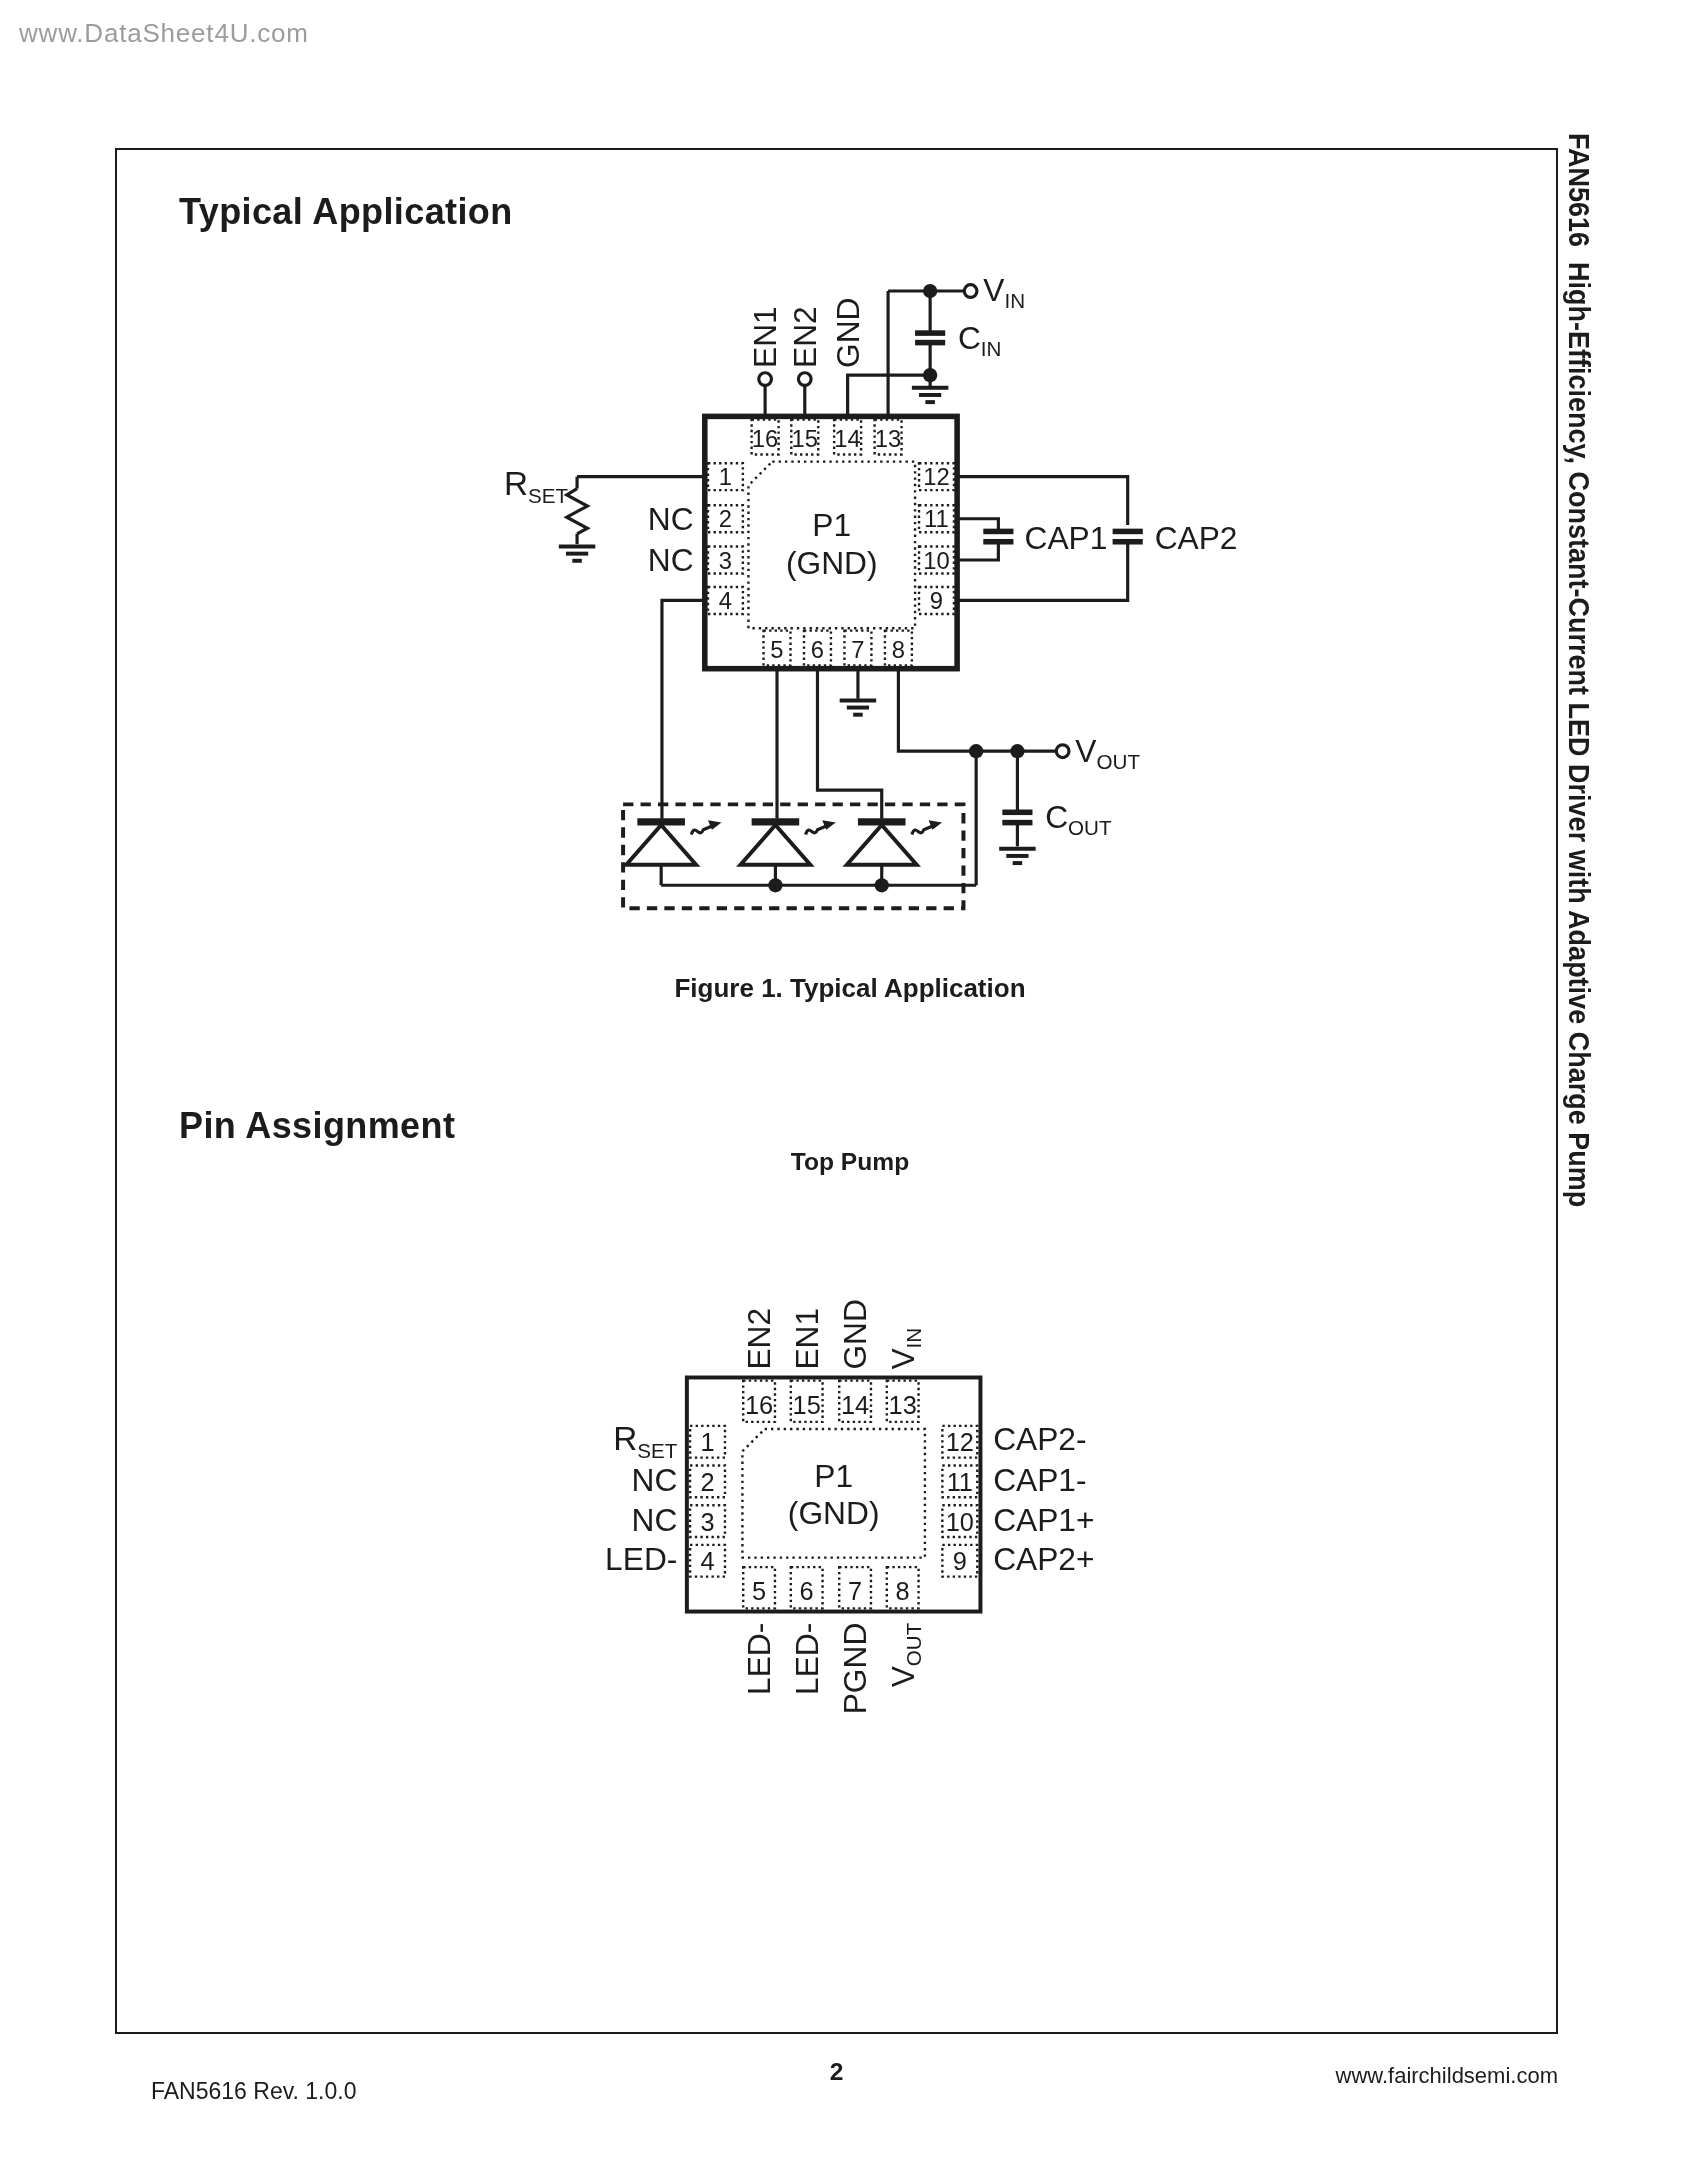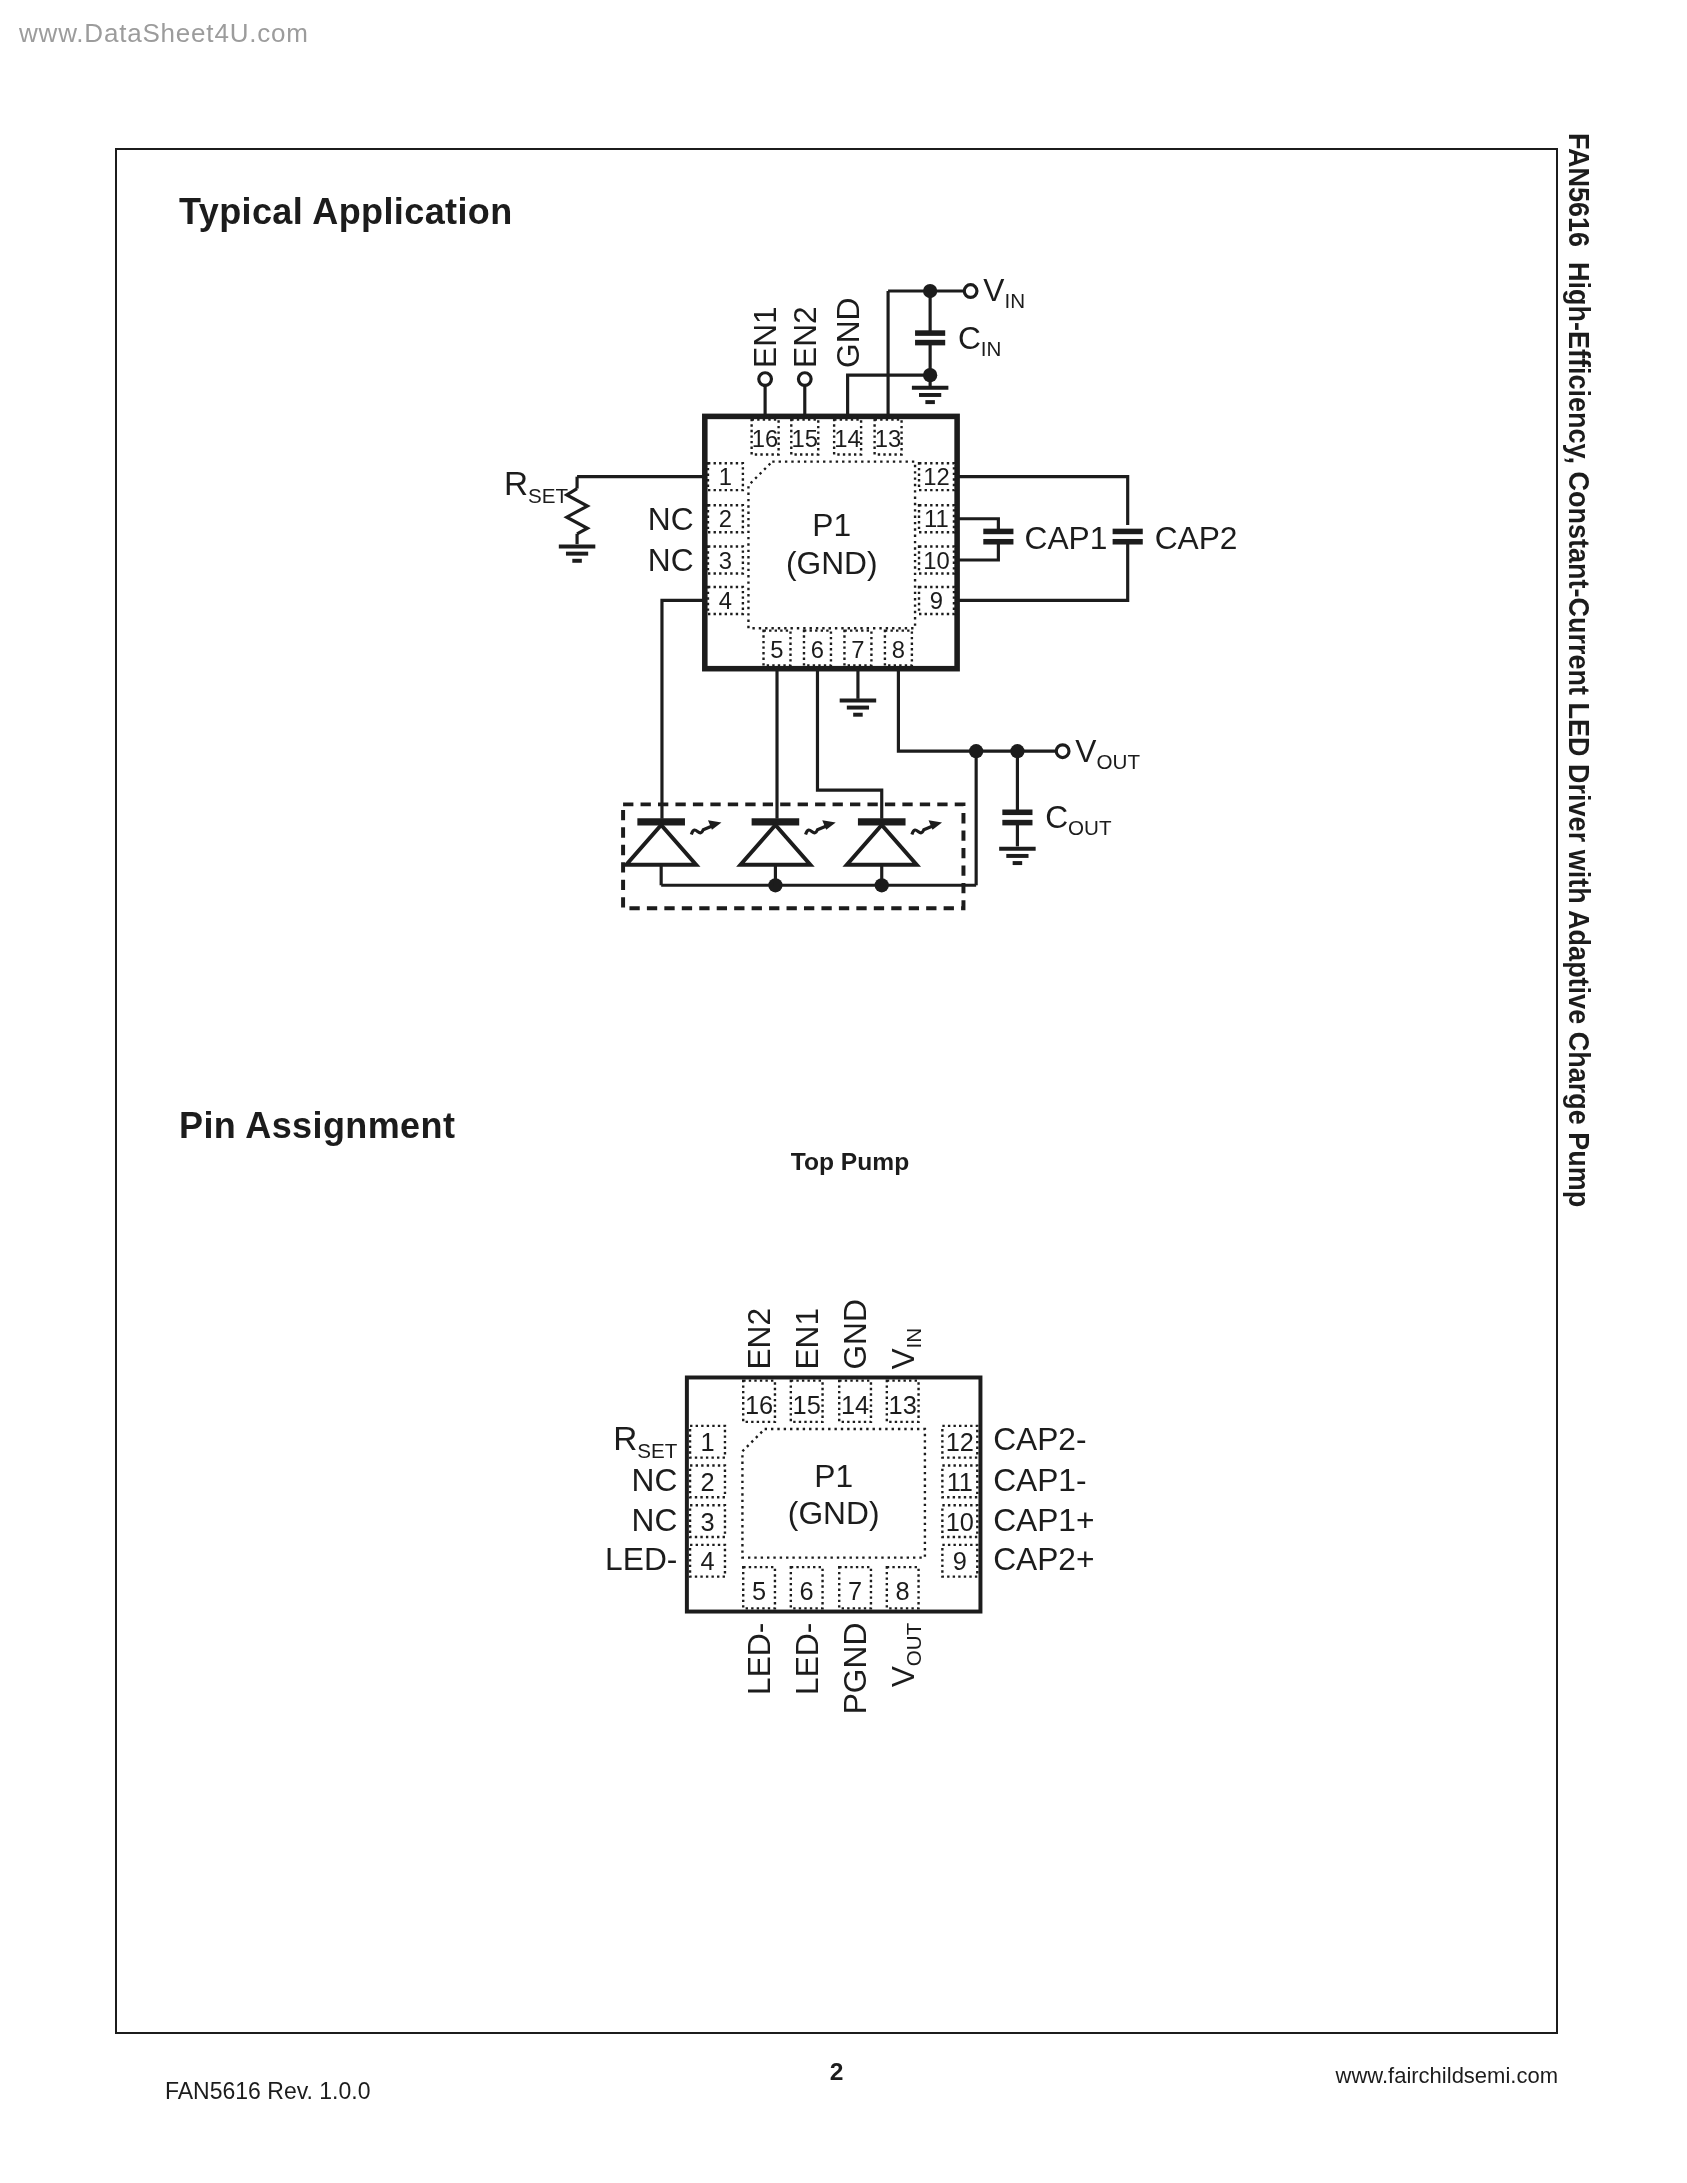--- a/index.html
+++ b/index.html
@@ -36,21 +36,21 @@
   }
   .cap-topview{left:453px;top:1148px;width:794px;}
   .cap-package{left:532px;top:1756px;width:643px;}
   .sidebar{
     left:1562px;top:133px;
     writing-mode:vertical-rl;
     transform:scaleY(0.9);transform-origin:top left;
     font-size:30px;font-weight:bold;letter-spacing:0px;
     white-space:pre;
   }
-  .footer-rev{left:165px;top:2078px;font-size:23px;}
+  .footer-rev{left:151px;top:2078px;font-size:23px;}
   .footer-page{left:115px;top:2058px;width:1443px;text-align:center;font-size:24.6px;font-weight:bold;}
   .footer-site{right:129px;top:2063px;font-size:22px;}
   
   svg text{
     font-family:"Liberation Sans", sans-serif;
     fill:#1c1c1c;
   }
   .dtext{font-size:40px;}
   .sub{font-size:26px;}
   .pnum{font-size:30px;}
@@ -258,20 +258,21 @@
     <text class="dtext" x="303" y="388" text-anchor="end">NC</text>
     <text class="dtext" x="303" y="440" text-anchor="end">NC</text>
 
     <text class="dtext" x="720" y="412">CAP1</text>
     <text class="dtext" x="884" y="412">CAP2</text>
 
     <text class="dtext" x="784" y="680"><tspan>V</tspan><tspan class="sub" dy="9">OUT</tspan></text>
     <text class="dtext" x="746" y="764"><tspan>C</tspan><tspan class="sub" dy="9">OUT</tspan></text>
   </svg>
 
+  <div class="abs caption cap-fig1">Figure 1. Typical Application</div>
 
   <div class="abs heading h-pinassign">Pin Assignment</div>
 
   <div class="abs smallcap cap-topview">Top Pump</div>
 
   <svg class="abs" style="left:532px;top:1195px;" width="643" height="603" viewBox="0 0 810 760">
 
     <rect x="195" y="230" width="370" height="295" fill="#ffffff" stroke="#1c1c1c" stroke-width="5"></rect>
 
     <g>

